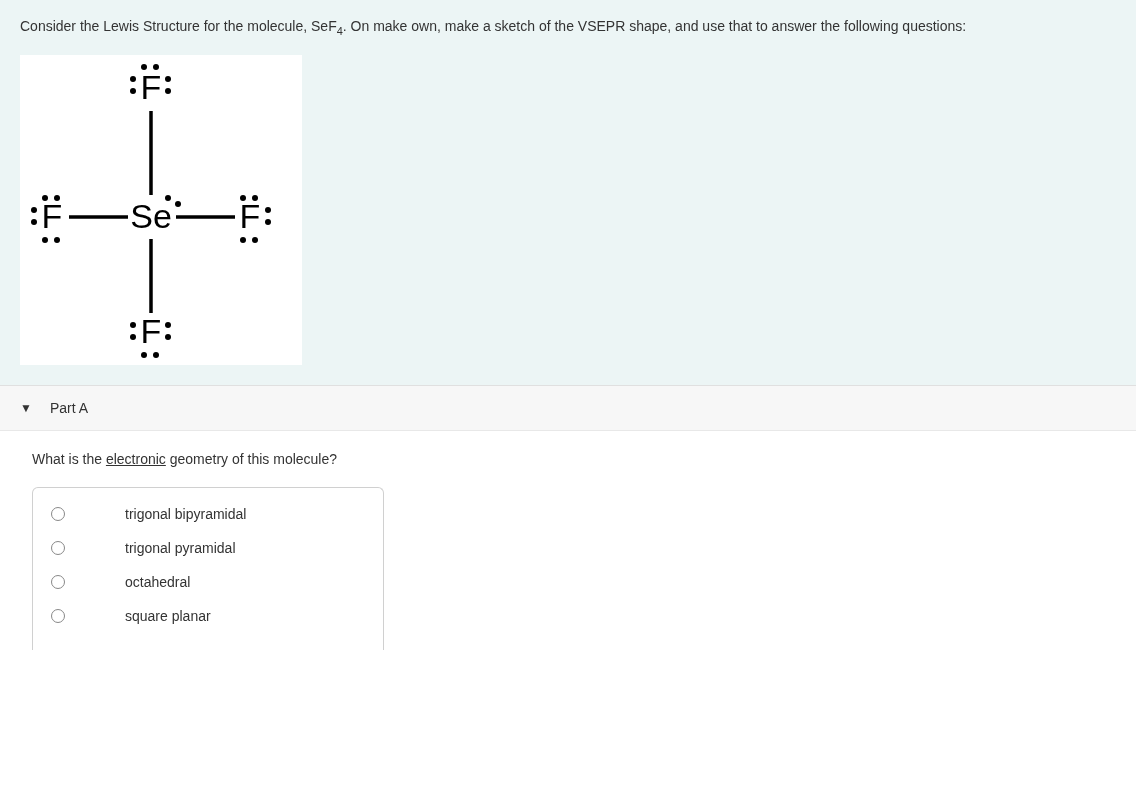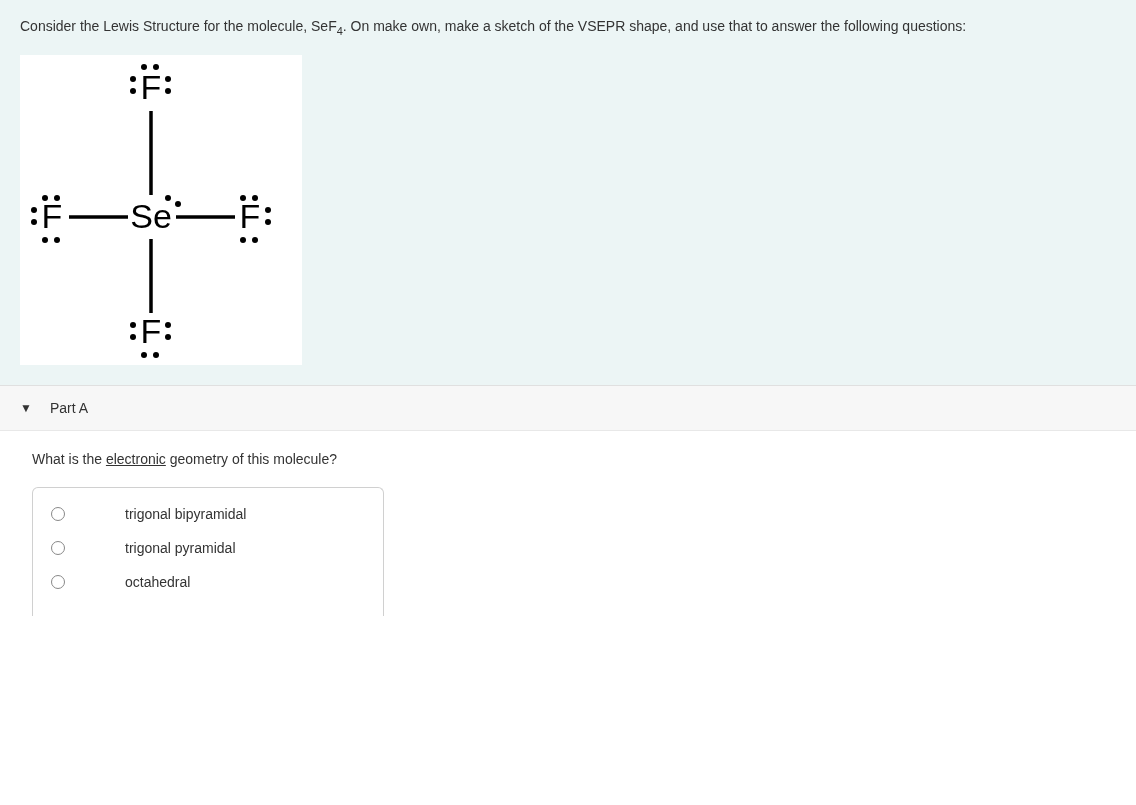--- a/index.html
+++ b/index.html
@@ -169,15 +169,19 @@
         <span class="option-label">trigonal bipyramidal</span>
       </div>
       <div class="option-row">
         <span class="radio-circle"></span>
         <span class="option-label">trigonal pyramidal</span>
       </div>
       <div class="option-row">
         <span class="radio-circle"></span>
         <span class="option-label">octahedral</span>
       </div>
+      <div class="option-row">
+        <span class="radio-circle"></span>
+        <span class="option-label">square planar</span>
+      </div>
     </div>
   </div>
 </div>
 
 </body></html>

